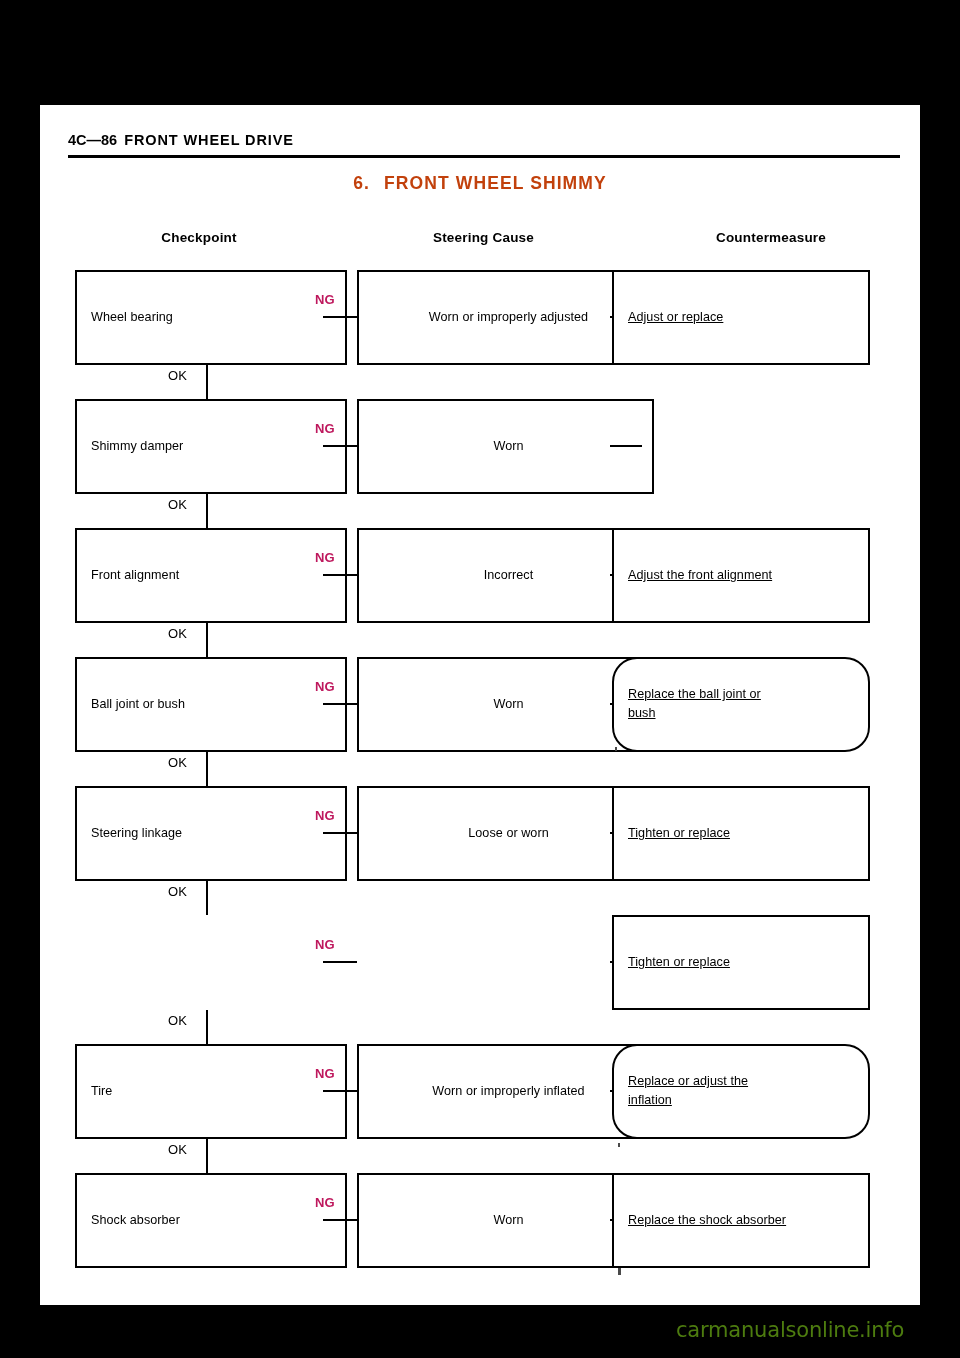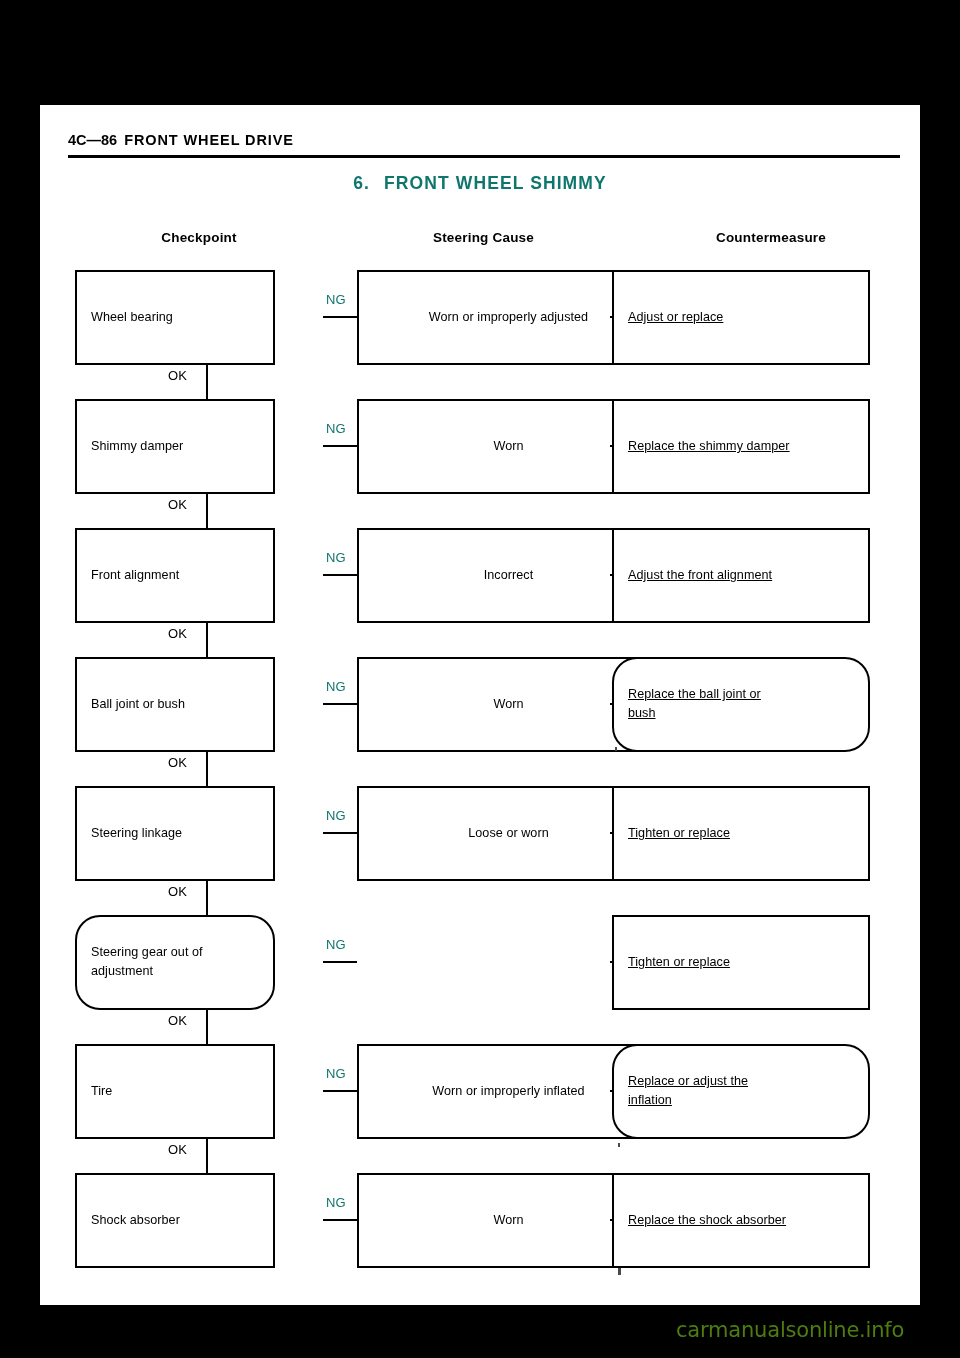--- a/index.html
+++ b/index.html
@@ -52,21 +52,21 @@
   
   #doc-title {
     position: absolute;
     left: 0;
     top: 68px;
     width: 880px;
     text-align: center;
     font-size: 17.5px;
     font-weight: bold;
     letter-spacing: 1.1px;
-    color: #0f766e;
+    color: #c2410c;
   }
   #doc-title .num { margin-right: 14px; }
 
   
   .col-head {
     position: absolute;
     top: 125px;
     font-size: 13.5px;
     font-weight: bold;
     color: #000;
@@ -102,40 +102,40 @@
     box-sizing: border-box;
   }
   .box .txt {
     font-size: 12.6px;
     line-height: 19px;
     color: #000;
     letter-spacing: 0.05px;
   }
   .box.two-line { align-items: flex-start; padding-top: 26px; border-radius: 25px; }
 
-  .box-check { left: 35px;  width: 200px; }
+  .box-check { left: 35px;  width: 272px; }
   .box-cause { left: 317px; width: 297px; justify-content: center; }
   .box-count { left: 572px; width: 258px; text-decoration: underline; }
 
   
   .conn-ng {
     position: absolute;
     left: 283px;
     top: 46px;
     width: 34px;
     height: 2px;
     background: #000;
   }
   .lbl-ng {
     position: absolute;
-    left: 286px;
+    left: 275px;
     top: 22px;
     font-size: 13px;
-    font-weight: normal;
-    color: #0f766e;
+    font-weight: bold;
+    color: #be185d;
     letter-spacing: 0.2px;
   }
   
   .conn-plain {
     position: absolute;
     left: 570px;
     top: 46px;
     width: 32px;
     height: 2px;
     background: #000;
@@ -212,23 +212,20 @@
       <div class="row" style="top: 294px;">
         <div class="box box-check">
           <span class="txt">Shimmy damper</span>
         </div>
         <div class="conn-ng"></div>
         <div class="lbl-ng">NG</div>
         <div class="box box-cause">
           <span class="txt">Worn</span>
         </div>
         <div class="conn-plain"></div>
-        <div class="box box-count">
-          <span class="txt">Replace the shimmy damper</span>
-        </div>
         <div class="conn-ok"></div>
         <div class="lbl-ok">OK</div>
       </div>
       <div class="row" style="top: 423px;">
         <div class="box box-check">
           <span class="txt">Front alignment</span>
         </div>
         <div class="conn-ng"></div>
         <div class="lbl-ng">NG</div>
         <div class="box box-cause">
@@ -267,23 +264,20 @@
           <span class="txt">Loose or worn</span>
         </div>
         <div class="conn-plain"></div>
         <div class="box box-count">
           <span class="txt">Tighten or replace</span>
         </div>
         <div class="conn-ok"></div>
         <div class="lbl-ok">OK</div>
       </div>
       <div class="row" style="top: 810px;">
-        <div class="box box-check two-line">
-          <span class="txt" style="max-width: 150px;">Steering gear out of adjustment</span>
-        </div>
         <div class="conn-ng"></div>
         <div class="lbl-ng">NG</div>
         <div class="conn-plain"></div>
         <div class="box box-count">
           <span class="txt">Tighten or replace</span>
         </div>
         <div class="conn-ok"></div>
         <div class="lbl-ok">OK</div>
       </div>
       <div class="row" style="top: 939px;">

